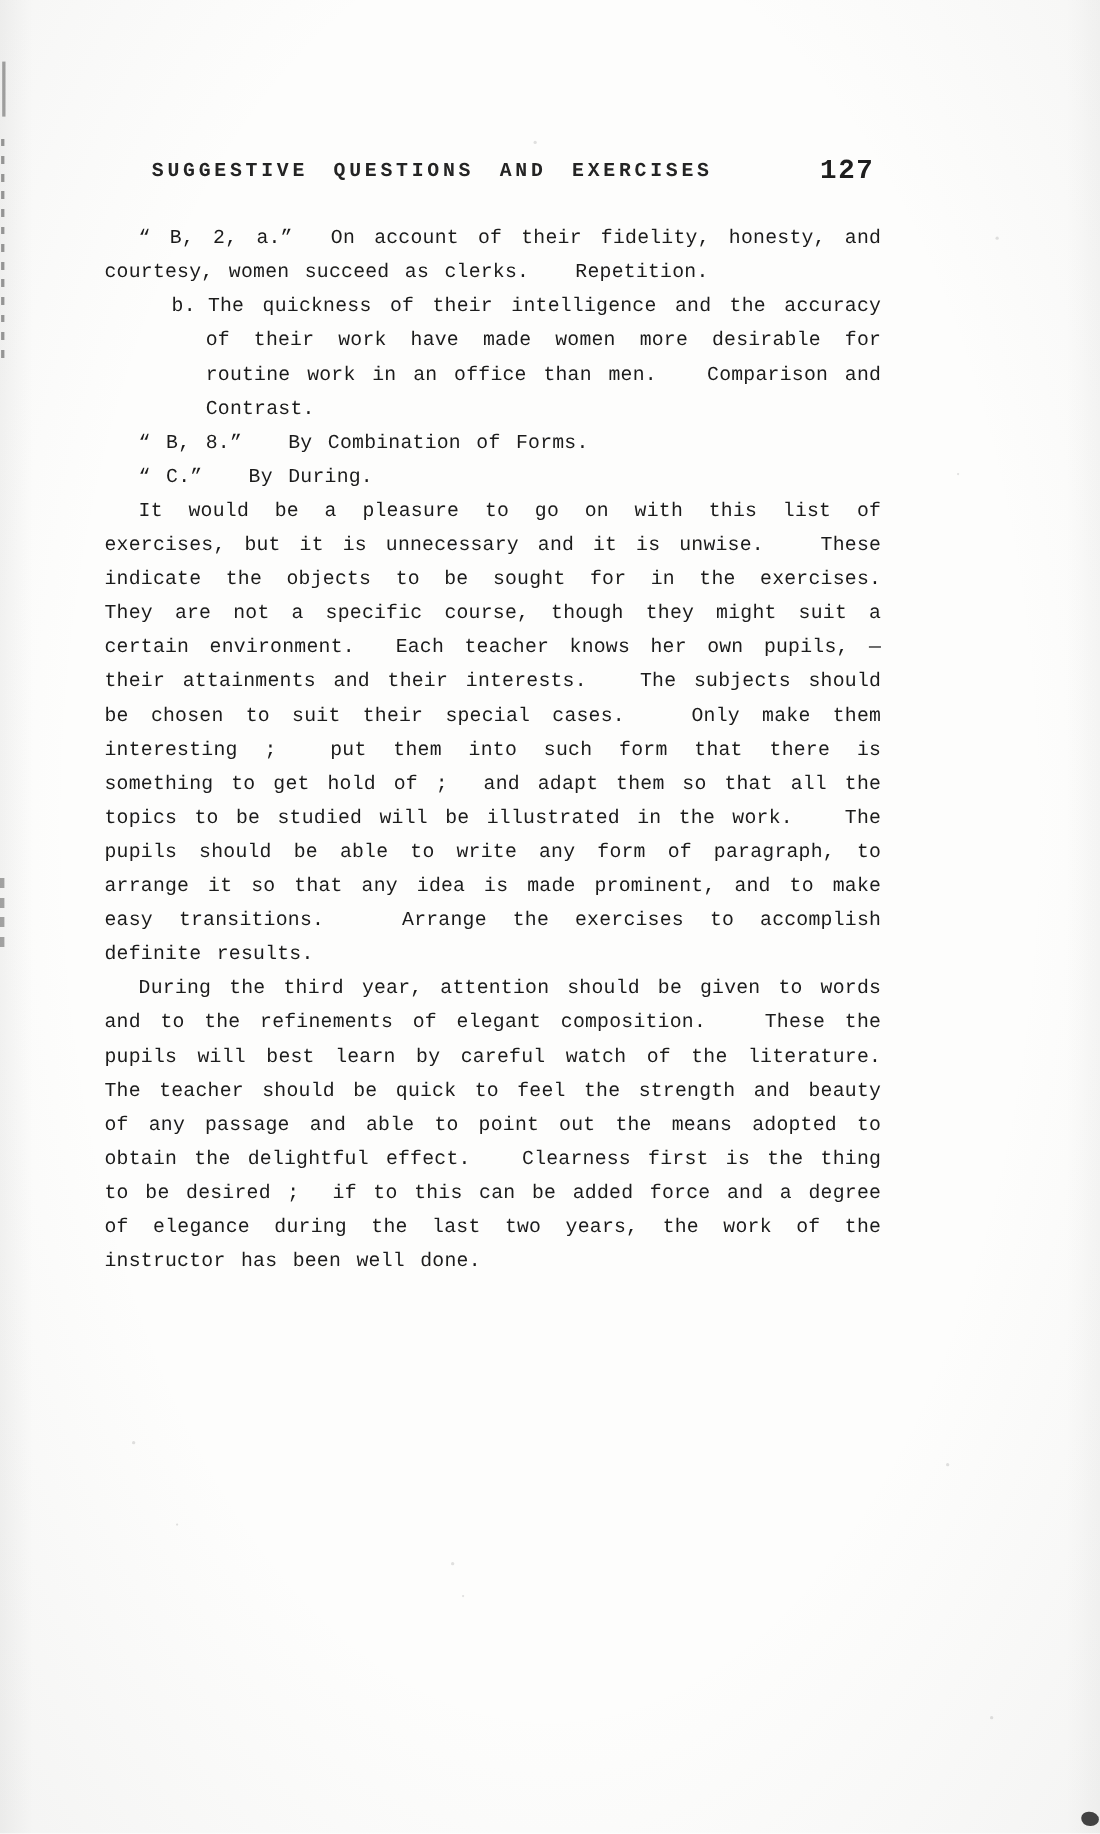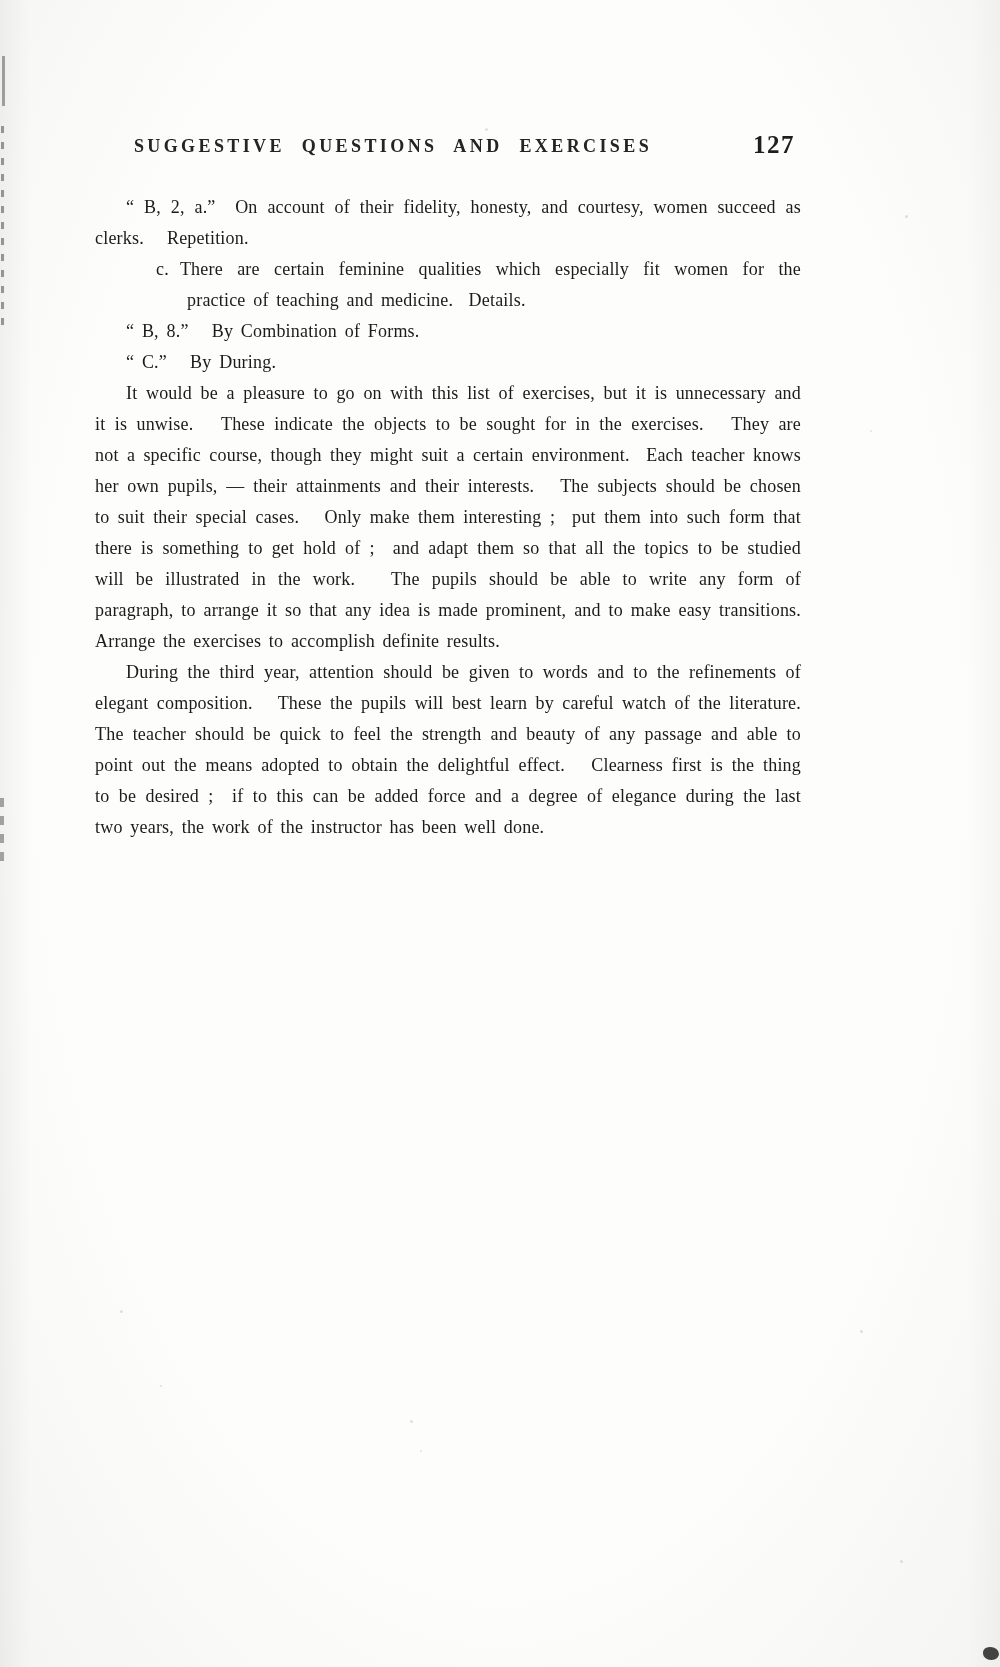--- a/index.html
+++ b/index.html
@@ -9,21 +9,21 @@
     width:1000px;
     height:1667px;
     overflow:hidden;
     background:
       radial-gradient(ellipse at 50% 45%, rgba(255,255,255,0) 62%, rgba(140,140,140,0.08) 100%),
       linear-gradient(90deg, rgba(110,110,110,0.07), rgba(0,0,0,0) 3%, rgba(0,0,0,0) 97%, rgba(110,110,110,0.05)),
       #fdfdfc;
     font-family:"Liberation Serif","DejaVu Serif",serif;
     color:#1c1c1c;
   }
-  .text-col { position:absolute; left:95px; top:136px; width:706px; }
+  .text-col { position:absolute; left:95px; top:146px; width:706px;font-family:Liberation Mono, monospace; }
 
   .running-head { position:relative; height:32px; margin-bottom:24px; }
   .head-title {
     display:block; text-align:center; padding-right:110px;
     font-size:18px; font-weight:700; letter-spacing:3.4px; word-spacing:9px;
     color:#242424; white-space:nowrap;
   }
   .page-num {
     position:absolute; right:6px; top:-5px;
     font-size:25px; font-weight:700; letter-spacing:1.5px; color:#1e1e1e;
@@ -73,22 +73,22 @@
 
   <div class="text-col">
 
     <div class="running-head">
       <span class="head-title">SUGGESTIVE QUESTIONS AND EXERCISES</span>
       <span class="page-num">127</span>
     </div>
 
     <p class="para indent">“ B, 2, a.”  On account of their fidelity, honesty, and courtesy, women succeed as clerks.   Repetition.</p>
 
+    <div class="list-item"><span class="item-label">b.</span><span>The quickness of their intelligence and the accuracy of their work have made women more desirable for routine work in an office than men.   Comparison and Contrast.</span></div>
 
-    <div class="list-item"><span class="item-label">c.</span><span>There are certain feminine qualities which especially fit women for the practice of teaching and medicine.  Details.</span></div>
 
     <p class="single">“ B, 8.”   By Combination of Forms.</p>
     <p class="single">“ C.”   By During.</p>
 
     <p class="para indent">It would be a pleasure to go on with this list of exercises, but it is unnecessary and it is unwise.   These indicate the objects to be sought for in the exercises.   They are not a specific course, though they might suit a certain environment.  Each teacher knows her own pupils, — their attainments and their interests.   The subjects should be chosen to suit their special cases.   Only make them interesting ;  put them into such form that there is something to get hold of ;  and adapt them so that all the topics to be studied will be illustrated in the work.   The pupils should be able to write any form of paragraph, to arrange it so that any idea is made prominent, and to make easy transitions.   Arrange the exercises to accomplish definite results.</p>
 
     <p class="para indent">During the third year, attention should be given to words and to the refinements of elegant composition.   These the pupils will best learn by careful watch of the literature.  The teacher should be quick to feel the strength and beauty of any passage and able to point out the means adopted to obtain the delightful effect.   Clearness first is the thing to be desired ;  if to this can be added force and a degree of elegance during the last two years, the work of the instructor has been well done.</p>
 
   </div>
 </div>

